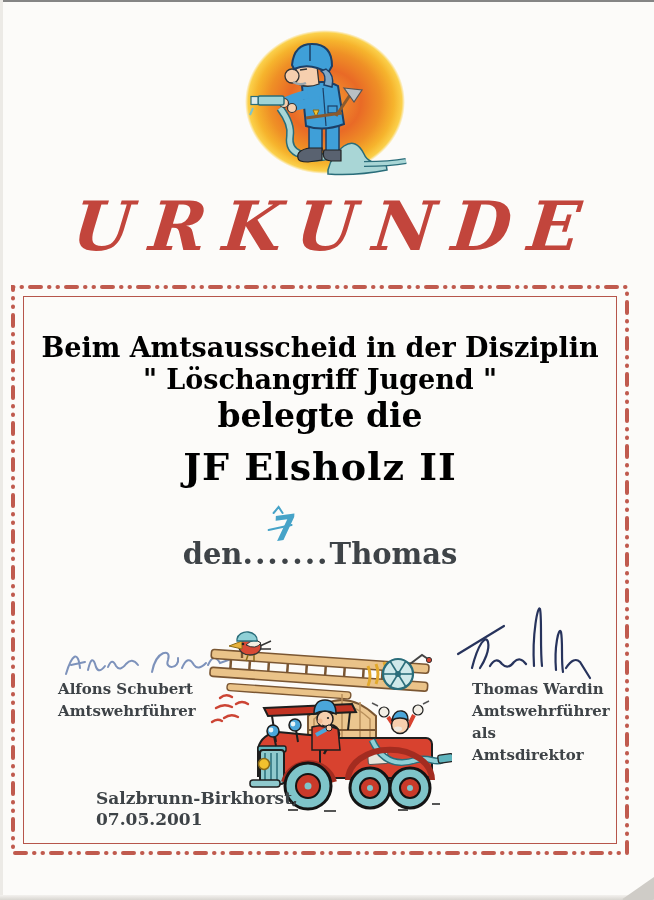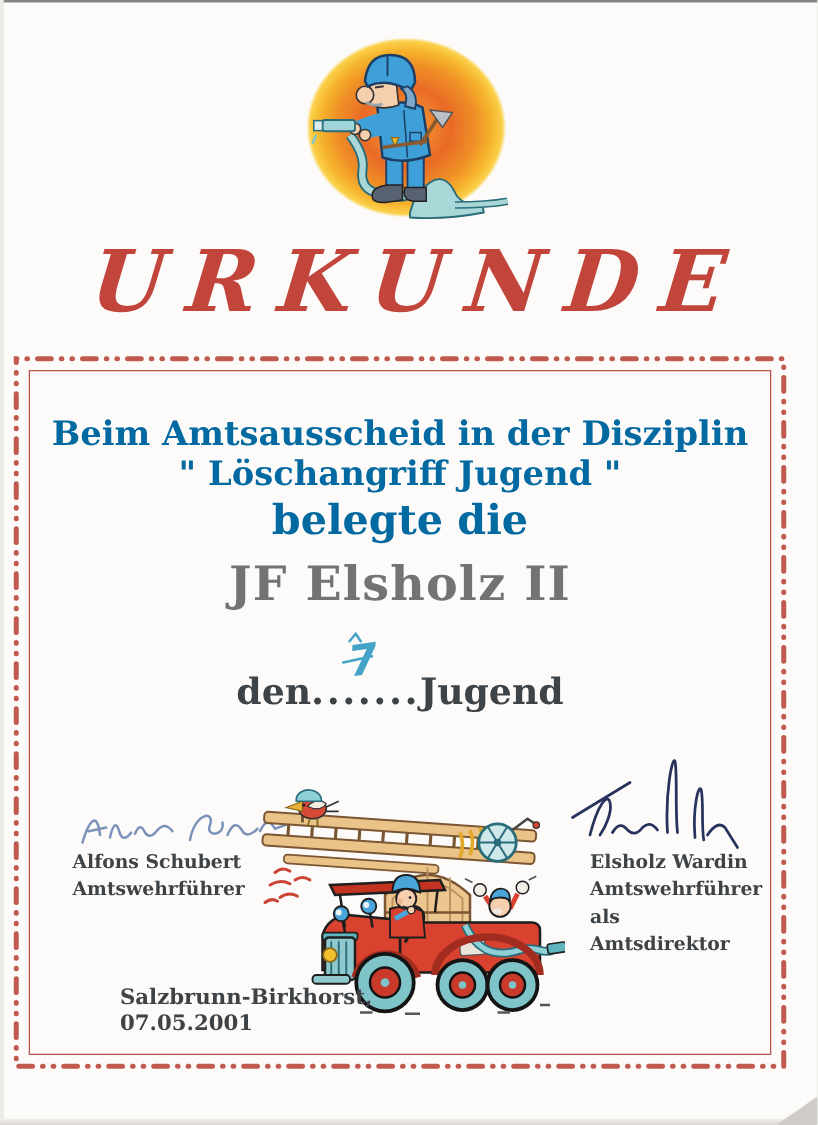--- a/index.html
+++ b/index.html
@@ -23,25 +23,25 @@
     font-size:68px;font-weight:bold;font-style:italic;color:#c2453c;
     letter-spacing:17px;text-indent:17px;transform:skewX(-6deg);
   }
 
   .frame{position:absolute;left:10px;top:284px;width:620px;height:572px;}
   .frame-dotted{position:absolute;left:0;top:0;width:100%;height:100%;}
   .frame-inner{position:absolute;left:13px;top:12px;right:13px;bottom:12px;
     border:1.5px solid #b6554b;}
 
   .cert-line{position:absolute;left:0;width:100%;text-align:center;
-    color:#0369a1;font-weight:bold;}
+    color:#000000;font-weight:bold;}
   .l1{top:48px;font-size:27px;}
   .l2{top:80px;font-size:27px;}
   .l3{top:112px;font-size:33px;}
-  .team{top:160px;font-size:38px;color:#737373;letter-spacing:1px;}
+  .team{top:160px;font-size:38px;color:#000000;letter-spacing:1px;}
 
   .rank-line{position:absolute;top:252px;left:0;width:100%;
     display:flex;justify-content:center;align-items:baseline;
     color:#3e4347;font-weight:bold;font-size:29px;}
   .rank-dots{position:relative;font-size:30px;letter-spacing:2px;}
   .seven-svg{position:absolute;left:50%;top:-32px;transform:translateX(-60%);}
 
   .sig-left{position:absolute;left:48px;top:358px;width:230px;}
   .sig-right{position:absolute;left:432px;top:310px;width:185px;}
   .sig-script{display:block;}
@@ -133,21 +133,21 @@
     <div class="rank-line">
       <span>den</span>
       <span class="rank-dots">
         <span>.......</span>
         <svg class="seven-svg" width="34" height="46" viewBox="0 0 34 46">
           <path d="M8,9 l5,-6 l4,6" fill="none" stroke="#46a3c8" stroke-width="2" stroke-linecap="round"></path>
           <text x="7" y="36" font-family="DejaVu Sans, sans-serif" font-style="italic" font-size="34" fill="#46a3c8" transform="rotate(-8 17 23)">7</text>
           <path d="M3,26 L26,21" fill="none" stroke="#46a3c8" stroke-width="2" stroke-linecap="round"></path>
         </svg>
       </span>
-      <span>Jugend</span>
+      <span>Thomas</span>
     </div>
 
     <div class="sig-left">
       <svg class="sig-script" width="185" height="42" viewBox="0 0 185 42">
         <g fill="none" stroke="#7d92bb" stroke-width="2" stroke-linecap="round">
           <path d="M8,32 C14,12 20,8 22,26 M13,23 L27,20"></path>
           <path d="M30,28 Q34,10 38,25 Q41,32 47,24"></path>
           <path d="M50,25 Q54,15 58,24 Q62,30 68,22 Q74,15 80,23"></path>
           <path d="M94,30 C98,8 114,6 110,18 C106,28 122,27 120,16"></path>
           <path d="M124,26 Q130,12 136,23 Q140,29 148,21"></path>
@@ -165,21 +165,21 @@
         <g fill="none" stroke="#27335c" stroke-width="2.2" stroke-linecap="round">
           <path d="M16,60 L62,32"></path>
           <path d="M30,74 C36,50 44,40 46,48 C48,56 42,68 38,74"></path>
           <path d="M48,72 Q54,62 60,70 Q66,76 72,68 Q78,62 84,70"></path>
           <path d="M92,72 C90,40 96,10 98,15 C100,24 98,54 100,72"></path>
           <path d="M114,76 C112,52 117,32 119,38 C121,48 119,66 121,78"></path>
           <path d="M124,74 Q132,62 138,68 L148,84"></path>
         </g>
       </svg>
       <div class="sig-label-block">
-        <div class="sig-label">Elsholz Wardin</div>
+        <div class="sig-label">Thomas Wardin</div>
         <div class="sig-label">Amtswehrführer als</div>
         <div class="sig-label">Amtsdirektor</div>
       </div>
     </div>
 
     <svg class="truck" viewBox="0 0 280 200">
 
       <g fill="none" stroke="#cc4434" stroke-width="2.4" stroke-linecap="round">
         <path d="M48,86 q6,-5 12,-1"></path>
           <path d="M44,96 q8,-5 16,-1"></path>

